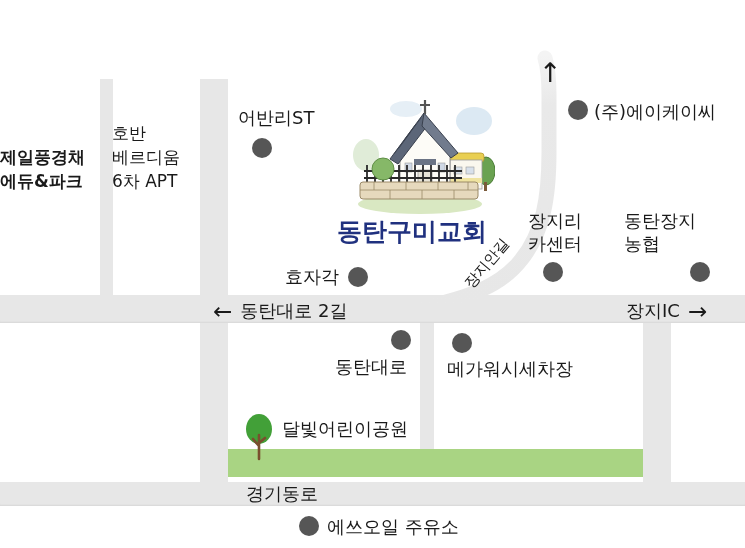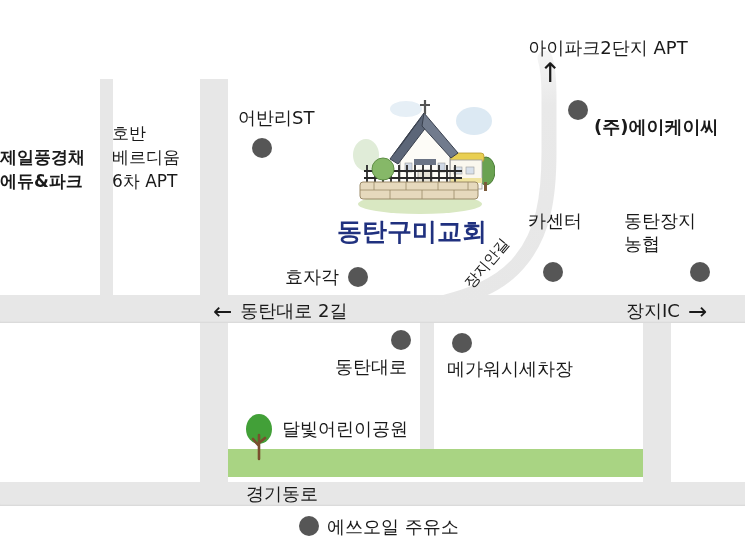--- a/index.html
+++ b/index.html
@@ -69,25 +69,24 @@
   </div>
   <div class="lbl lbl-c small" style="left:112px;top:121px;width:90px;">
     <div>호반</div>
     <div>베르디움</div>
     <div>6차 APT</div>
   </div>
 
   <div class="lbl" style="left:238px;top:107px;">어반리ST</div>
   <div class="dot" style="left:252px;top:138px;"></div>
 
-  <div id="ipark-label">아이파크2단지 APT</div>
   <div id="up-arrow">↑</div>
 
   <div class="dot" style="left:568px;top:100px;"></div>
-  <div class="lbl" style="left:594px;top:116px;font-weight:bold;">(주)에이케이씨</div>
+  <div class="lbl" style="left:594px;top:101px;">(주)에이케이씨</div>
 
   <svg id="church-art" width="145" height="120" viewBox="0 0 145 120">
     <ellipse cx="124" cy="24" rx="18" ry="14" fill="#dce9f3"></ellipse>
     <ellipse cx="56" cy="12" rx="16" ry="8" fill="#e6eff6"></ellipse>
     <ellipse cx="16" cy="58" rx="13" ry="16" fill="#e0ecd8"></ellipse>
     <ellipse cx="70" cy="107" rx="62" ry="10" fill="#d9e8c2"></ellipse>
     <ellipse cx="136" cy="74" rx="9" ry="14" fill="#6aa251" stroke="#4c7d38" stroke-width="1"></ellipse>
     <rect x="134" y="85" width="3" height="9" fill="#7a5a3a"></rect>
     <rect x="100" y="56" width="34" height="9" rx="3" fill="#e9cf52" stroke="#b89b2e" stroke-width="0.8"></rect>
     <rect x="100" y="63" width="32" height="29" fill="#faf7ee" stroke="#9a9a9a" stroke-width="0.8"></rect>
@@ -109,20 +108,21 @@
     </g>
     <rect x="10" y="85" width="118" height="17" rx="3" fill="#e6d9bd" stroke="#9b8a68" stroke-width="1"></rect>
     <path d="M10 93 h118 M24 85 v8 M40 93 v9 M56 85 v8 M72 93 v9 M88 85 v8 M104 93 v9 M118 85 v8" stroke="#9b8a68" stroke-width="0.8" fill="none"></path>
     <circle cx="33" cy="72" r="11" fill="#86b868" stroke="#5f8f46" stroke-width="1"></circle>
   </svg>
   <div id="church-name">동탄구미교회</div>
 
   <div id="jangjiangil-label">장지안길</div>
 
   <div class="lbl lbl-c" style="left:528px;top:209px;width:74px;line-height:23px;">
+    <div>장지리</div>
     <div>카센터</div>
   </div>
   <div class="dot" style="left:543px;top:262px;"></div>
 
   <div class="lbl lbl-c" style="left:624px;top:209px;width:80px;line-height:23px;">
     <div>동탄장지</div>
     <div>농협</div>
   </div>
   <div class="dot" style="left:690px;top:262px;"></div>
 

